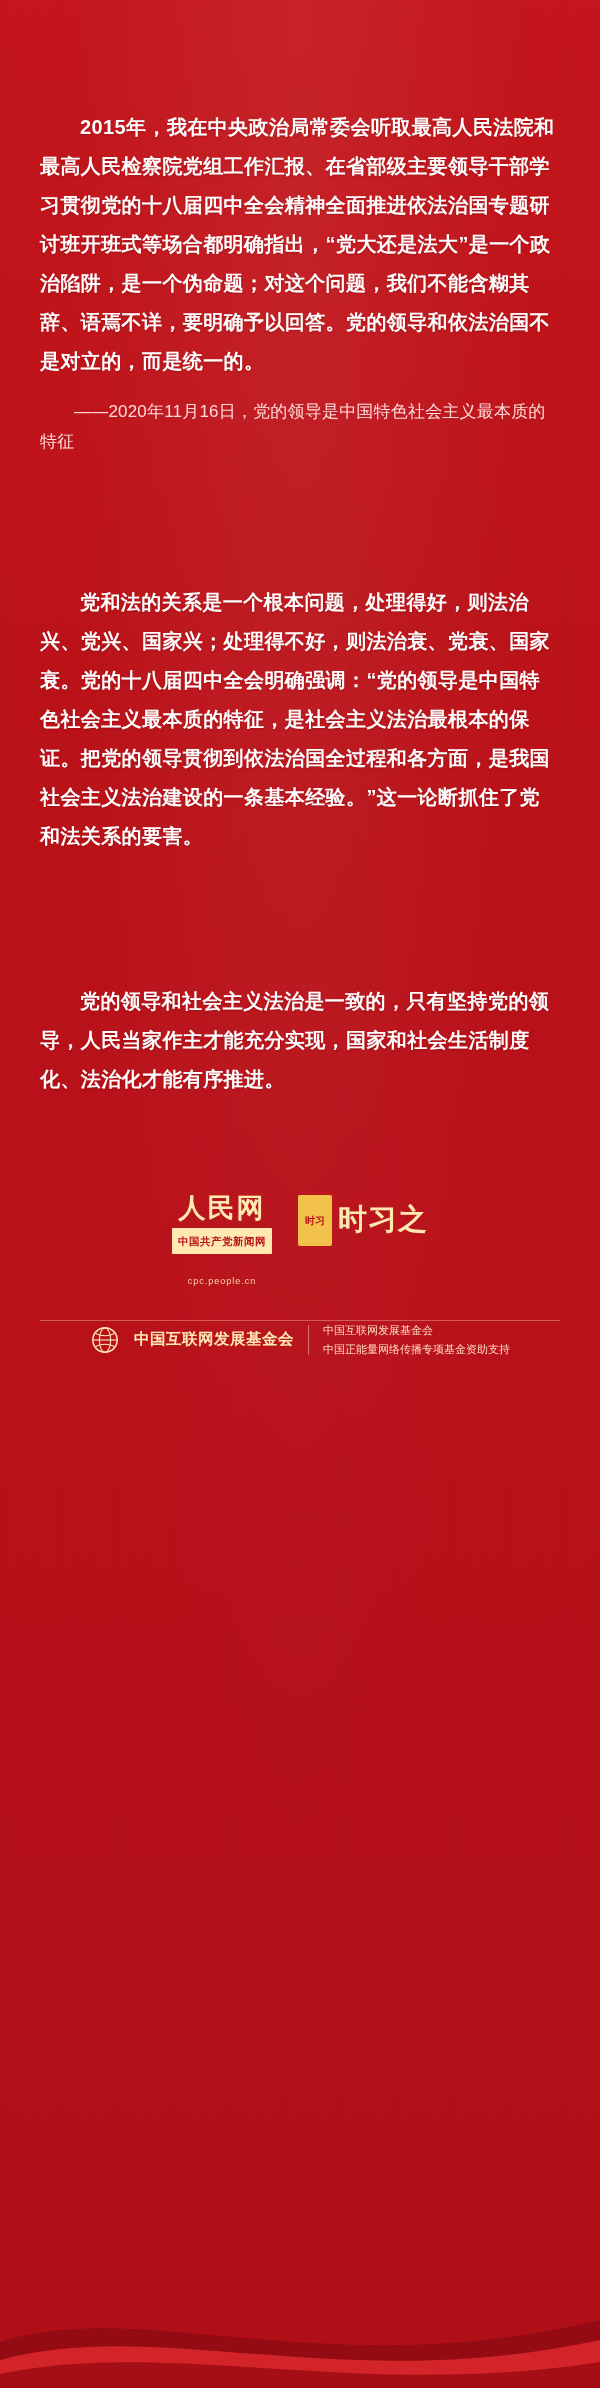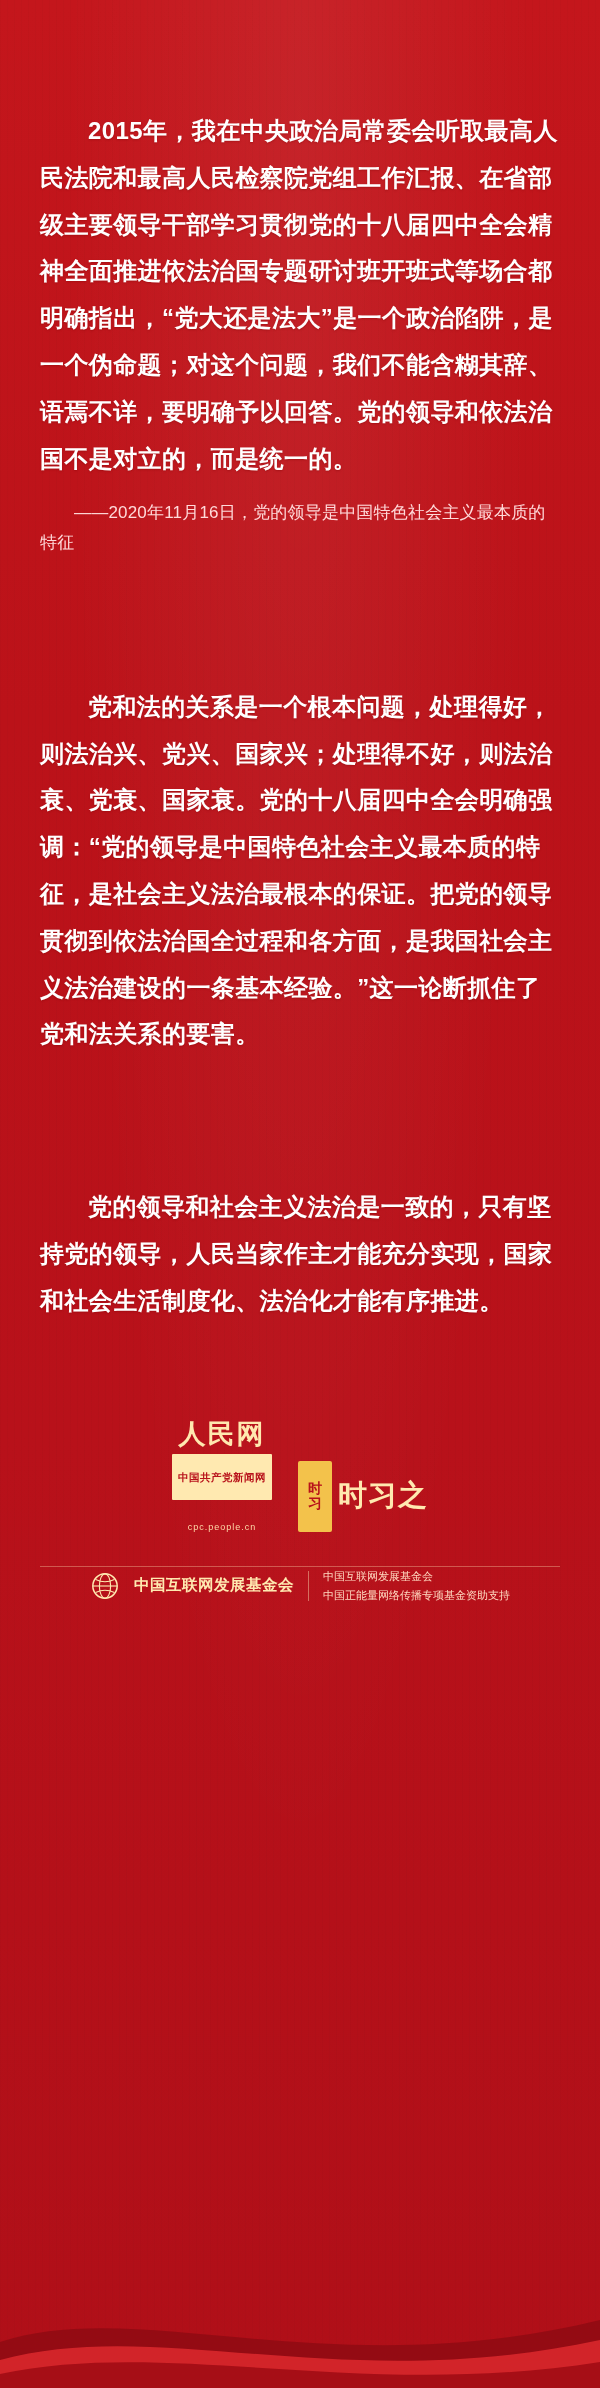--- a/index.html
+++ b/index.html
@@ -42,21 +42,21 @@
   .content {
     position: relative;
     padding: 0 40px;
   }
   .block {
     margin-top: 56px;
   }
   .block.first { margin-top: 62px; }
   .para {
     color: #ffffff;
-    font-size: 24px;
+    font-size: 20px;
     line-height: 1.95;
     font-weight: bold;
     text-indent: 2em;
     letter-spacing: 0.4px;
     text-shadow: 0 1px 2px rgba(120,0,0,0.35);
   }
   .source {
     color: #ffdada;
     font-size: 17px;
     line-height: 1.75;
@@ -68,21 +68,21 @@
   .spacer-lg { height: 70px; }
 
   
   .footer {
     position: relative;
     margin-top: 96px;
     padding-bottom: 0;
   }
   .logos {
     display: flex;
-    align-items: flex-end;
+    align-items: flex-start;
     justify-content: center;
     gap: 26px;
   }
   .people-logo {
     display: flex;
     flex-direction: column;
     align-items: center;
     line-height: 1;
   }
   .people-logo .cn {
@@ -90,39 +90,39 @@
     font-size: 27px;
     font-weight: bold;
     letter-spacing: 2px;
   }
   .people-logo .sub {
     margin-top: 6px;
     background: #ffe9b0;
     color: #b8111a;
     font-size: 10.5px;
     font-weight: bold;
-    padding: 18px 6px;
+    padding: 8px 6px;
     letter-spacing: 0.5px;
     border-radius: 1px;
   }
   .people-logo .dom {
     margin-top: 23px;
     color: #ffd9a8;
     font-size: 9px;
     letter-spacing: 1px;
   }
   .shixi {
     display: flex;
     align-items: center;
     gap: 6px;
   }
   .shixi .seal {
     background: #f3c24b;
     color: #b8111a;
-    font-size: 14px;
+    font-size: 10px;
     font-weight: bold;
     line-height: 1.12;
     padding: 20px 4px;
     width: 26px;
     text-align: center;
     border-radius: 2px;
   }
   .shixi .name {
     color: #ffe9b0;
     font-size: 29px;

